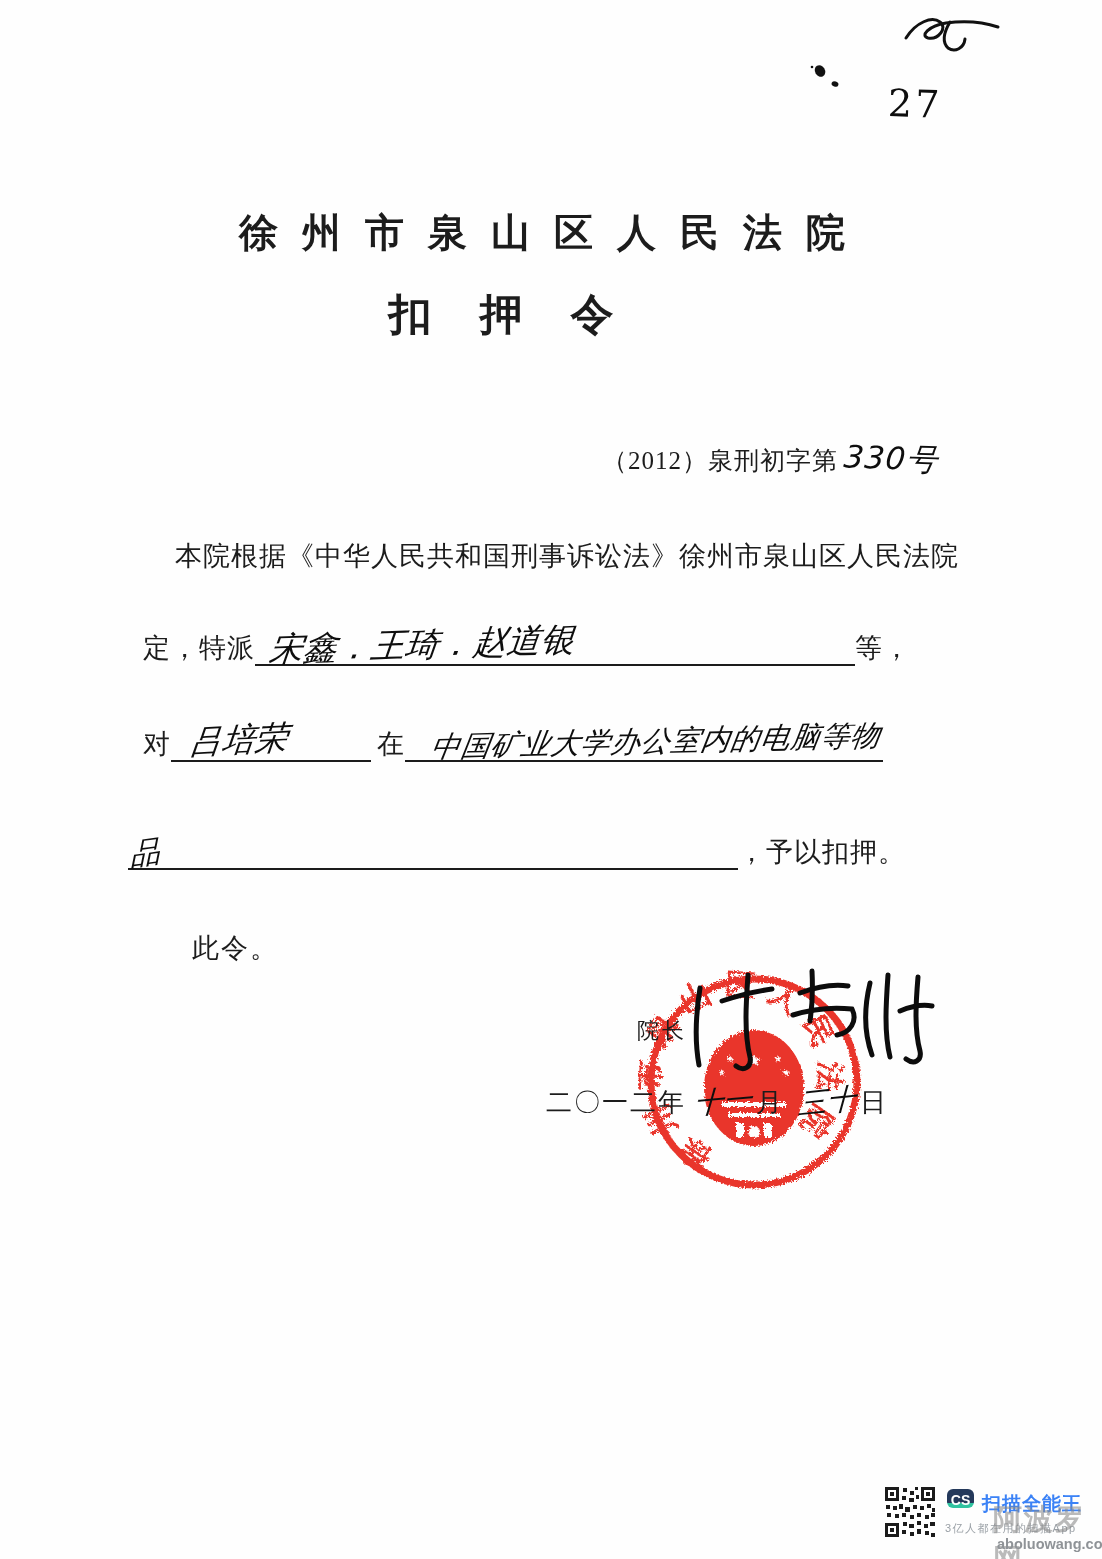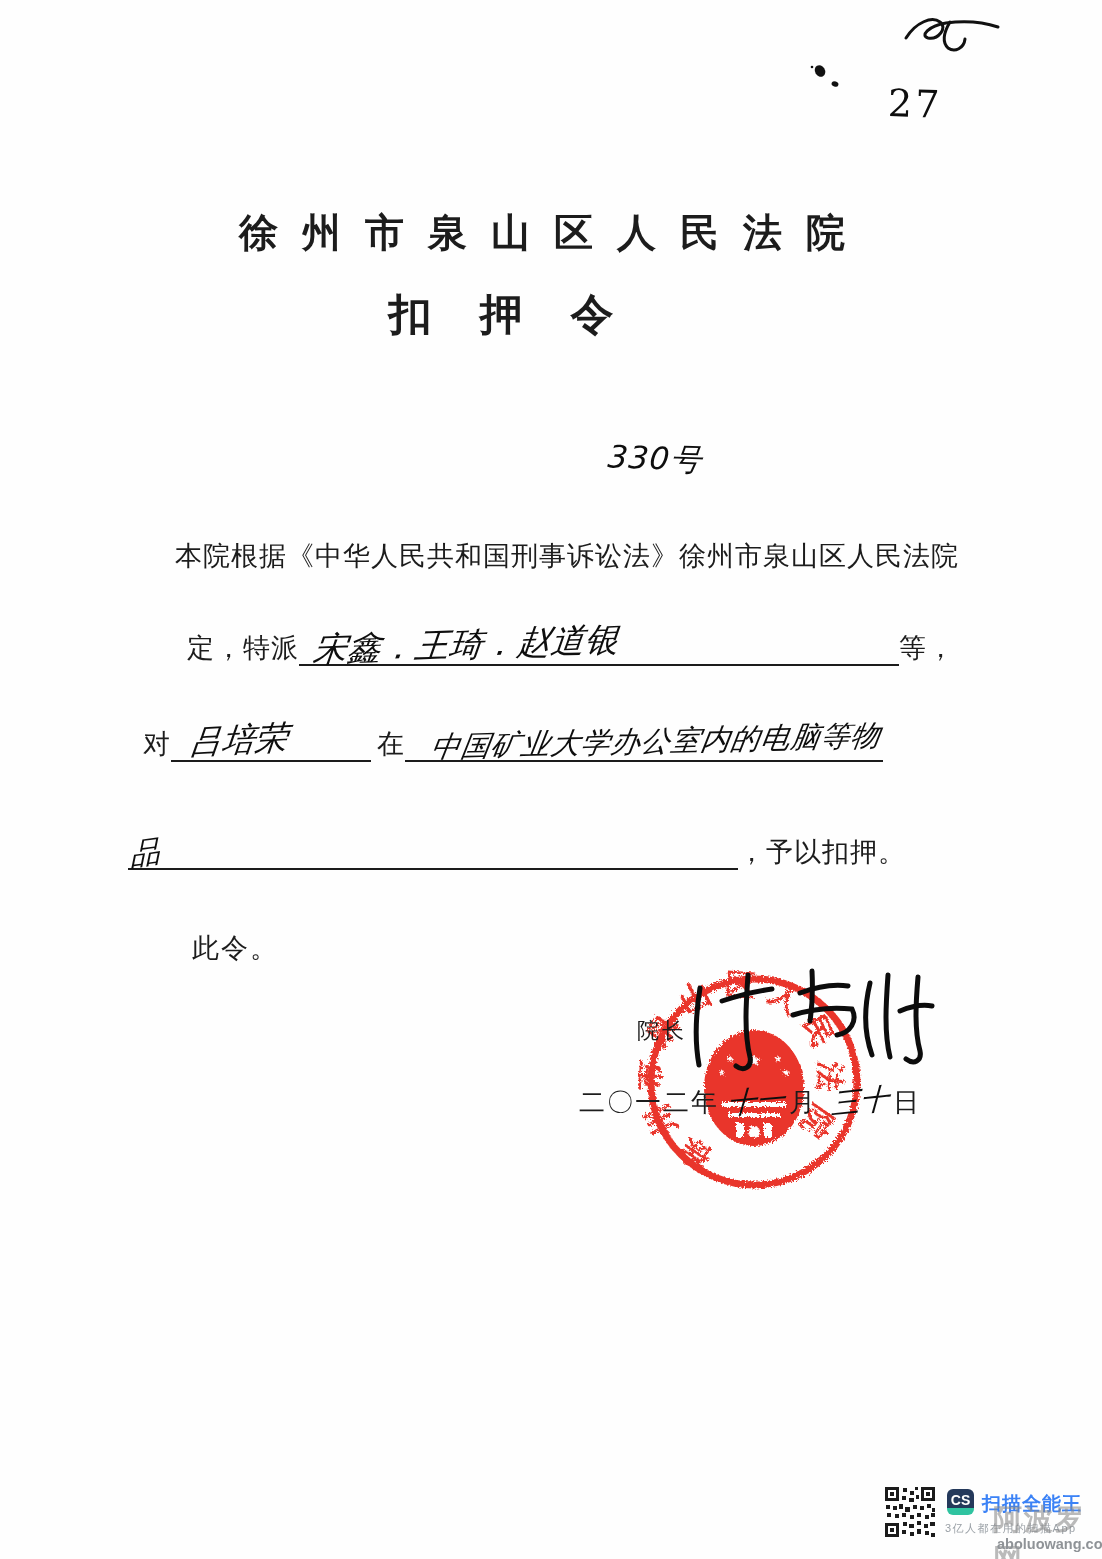--- a/index.html
+++ b/index.html
@@ -24,44 +24,44 @@
   }
   .case-row{left:602px;top:438px;display:flex;align-items:baseline;font-size:25px;letter-spacing:1px;}
   .case-row .hw{font-size:31px;transform:rotate(2deg) skewX(-4deg);margin-left:6px;}
   .para1{left:175px;top:538px;font-size:27px;letter-spacing:1px;}
   .fillrow{display:flex;align-items:flex-end;overflow:visible;}
   .fillrow .print{font-size:27px;letter-spacing:1px;line-height:36px;}
   .blank{
     position:relative;border-bottom:2px solid #1c1c1c;height:100%;
     display:flex;align-items:flex-end;overflow:visible;
   }
-  .row2{left:143px;top:618px;width:768px;height:48px;margin-left:44px;}
+  .row2{left:143px;top:618px;width:768px;height:48px;}
   .row2 .hw{font-size:34px;transform:rotate(-2deg) skewX(-8deg);margin:0 0 -4px 14px;}
   .row3{left:143px;top:716px;width:740px;height:46px;}
   .row3 .b1{width:200px;}
   .row3 .b1 .hw{font-size:33px;transform:rotate(-3deg) skewX(-9deg);margin:0 0 -3px 18px;}
   .row3 .b2 .hw{font-size:29px;transform:rotate(-1.5deg) skewX(-10deg);margin:0 0 -2px 26px;letter-spacing:1px;}
   .row3 .zai{margin-left:6px;}
   .row4{left:128px;top:824px;width:778px;height:46px;}
   .row4 .hw{font-size:30px;transform:rotate(-8deg) skewX(-6deg);margin:0 0 -6px 2px;}
   .closing{left:192px;top:930px;font-size:27px;letter-spacing:2px;}
   .yuanzhang{left:637px;top:1016px;font-size:22px;letter-spacing:3px;z-index:4;}
-  .dateline{left:546px;top:1082px;z-index:4;display:flex;align-items:baseline;font-size:26px;letter-spacing:2px;margin-left:33px;}
+  .dateline{left:546px;top:1082px;z-index:4;display:flex;align-items:baseline;font-size:26px;letter-spacing:2px;}
   .dateline .hw{font-size:29px;letter-spacing:0;}
   .dateline .m{transform:rotate(-5deg) skewX(-8deg);margin:0 4px 0 8px;}
   .dateline .d{transform:rotate(-6deg) skewX(-8deg);margin:0 4px 0 14px;}
   .pageno{left:888px;top:82px;font-size:38px;transform:rotate(2deg);letter-spacing:3px;font-style:normal;font-family:"DejaVu Serif",serif;}
   .seal{left:638px;top:966px;z-index:2;opacity:.93;}
   .sig{left:650px;top:953px;z-index:5;}
   .scribble{left:898px;top:8px;}
   .inkdots{left:808px;top:58px;}
   
   .qr{left:884px;top:1486px;}
   .cslogo{
-    left:947px;top:1489px;width:27px;height:26px;border-radius:6px;
+    left:947px;top:1489px;width:27px;height:19px;border-radius:6px;
     background:linear-gradient(180deg,#24395b 0%,#24395b 74%,#2fc3a0 74%,#2fc3a0 100%);
     color:#fff;font-family:"Liberation Sans","DejaVu Sans",sans-serif;
     font-weight:bold;font-size:14px;text-align:center;line-height:22px;
   }
   .appname{left:982px;top:1491px;font-size:19px;font-weight:bold;color:#3b82f6;
     font-family:"Liberation Sans","DejaVu Sans",sans-serif;letter-spacing:1px;}
   .tagline{left:945px;top:1521px;font-size:11px;color:#9aa0a6;
     font-family:"Liberation Sans","DejaVu Sans",sans-serif;letter-spacing:1.5px;z-index:1;text-align:right;}
   .wm-cn{left:993px;top:1500px;font-size:29px;font-weight:bold;color:#8a8a8a;opacity:.58;
     font-family:"Liberation Sans","DejaVu Sans",sans-serif;letter-spacing:2px;z-index:2;}
@@ -86,20 +86,21 @@
   </g>
 </svg>
 
 <div class="abs pageno hw">27</div>
 
 <div class="abs court-title print">徐州市泉山区人民法院</div>
 
 <div class="abs doc-title print">扣押令</div>
 
 <div class="abs case-row">
+  <span class="print">（2012）泉刑初字第</span>
   <span class="hw">330号</span>
 </div>
 
 <div class="abs para1 print">本院根据《中华人民共和国刑事诉讼法》徐州市泉山区人民法院</div>
 
 <div class="abs fillrow row2">
   <span class="print">定，特派</span>
   <span class="blank" style="flex:1">
     <span class="hw">宋鑫．王琦．赵道银</span>
   </span>

